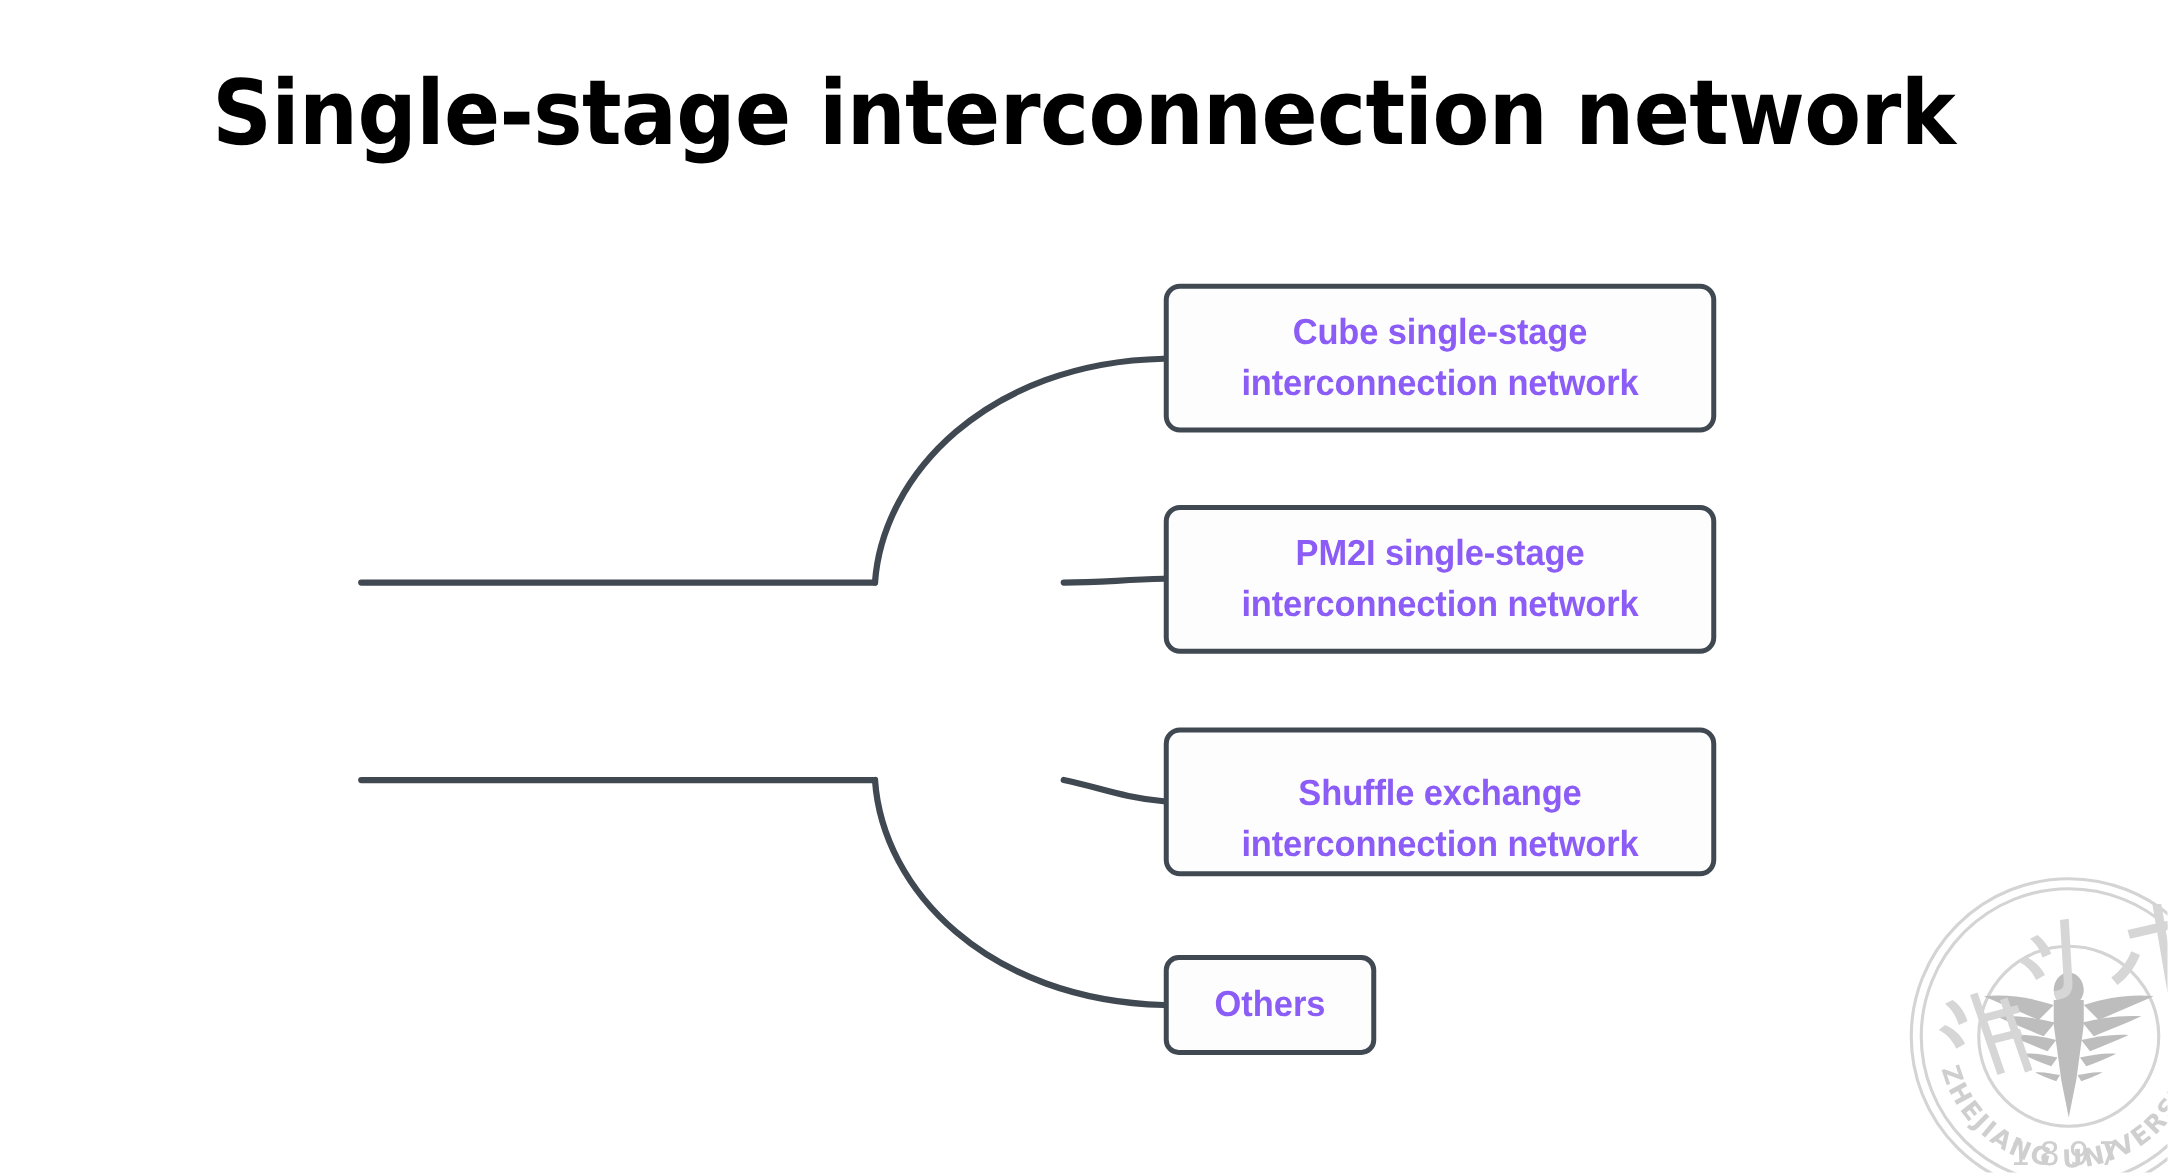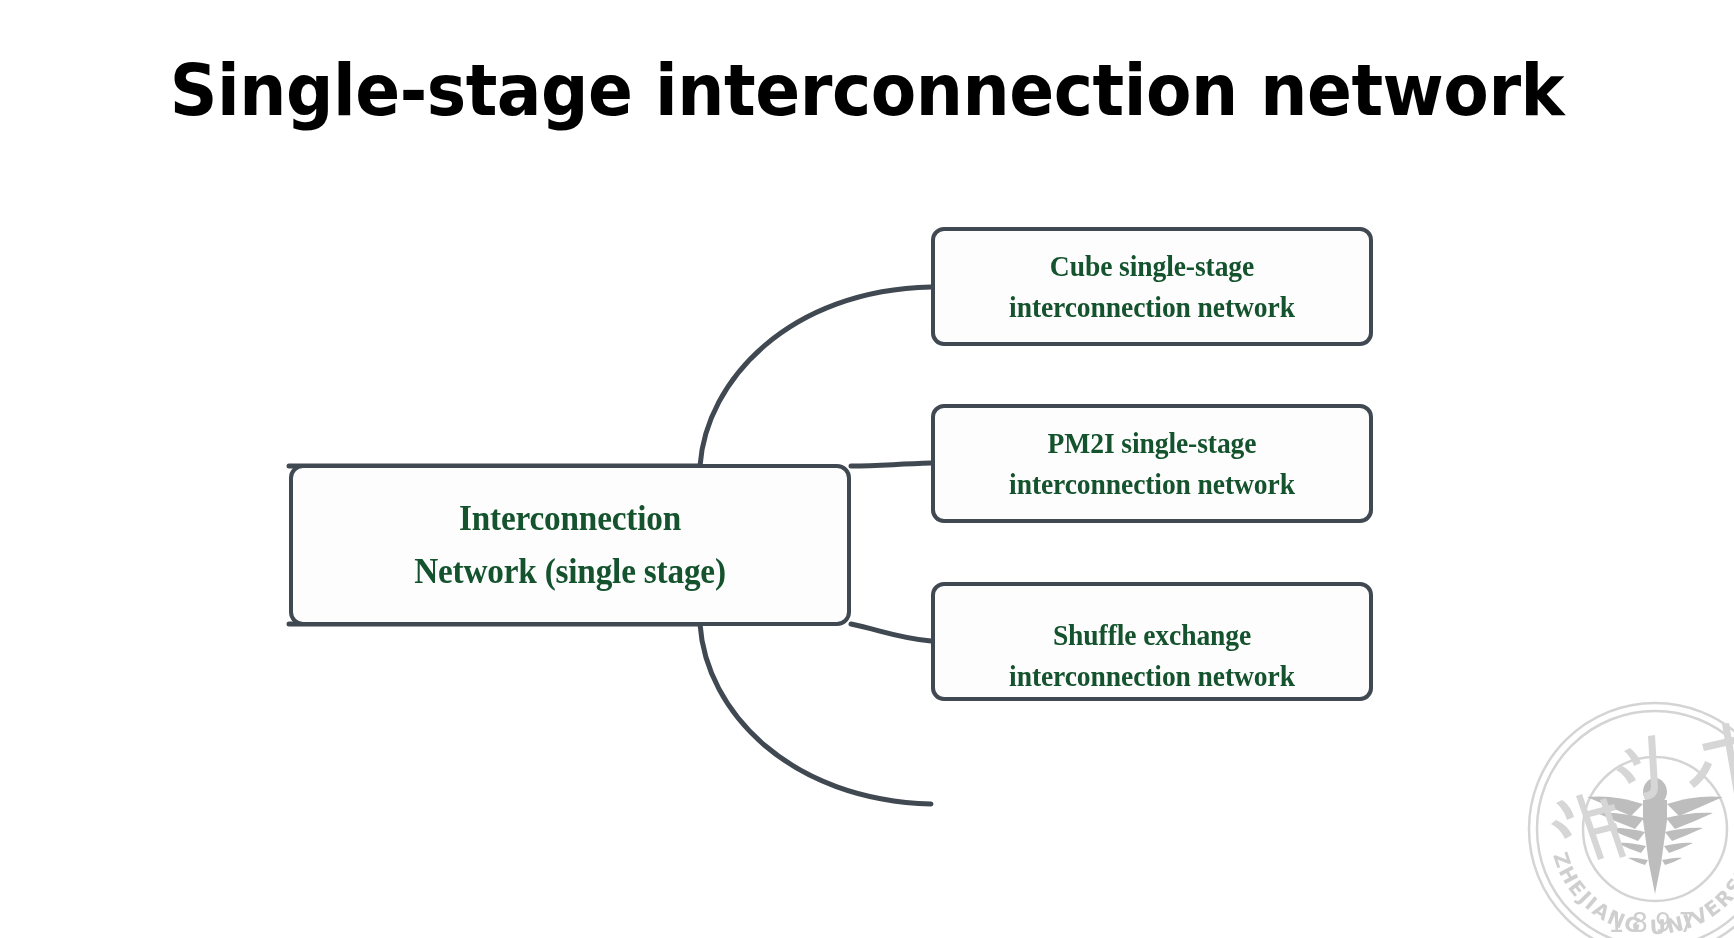--- a/index.html
+++ b/index.html
@@ -54,22 +54,22 @@
   .node {
     position: absolute;
     box-sizing: border-box;
     background: #fdfdfd;
     border: 4px solid #404852;
     border-radius: 13px;
     display: flex;
     align-items: center;
     justify-content: center;
     text-align: center;
-    color: #14532d;
-    font-family: Liberation Serif, serif;
+    color: #8b5cf6;
+    font-family: Liberation Sans, sans-serif;
     font-weight: bold;
   }
 
   .node .node-label {
     display: block;
     width: 100%;
     padding: 0 14px;
     box-sizing: border-box;
     white-space: pre-line;
     transform: scaleX(0.95);
@@ -211,34 +211,33 @@
 
       <path d="M 851 466 C 880 466 895 464 931 463"></path>
 
       <path d="M 851 624 C 880 630 898 638 931 641"></path>
 
       <path d="M 289 624 L 700 624"></path>
       <path d="M 700 624 C 706 712 790 800 931 804"></path>
     </g>
   </svg>
 
-  <div class="node" id="node-root">
-    <span class="node-label">Interconnection
-Network (single stage)</span>
-  </div>
 
   <div class="node" id="node-cube">
     <span class="node-label">Cube single-stage
 interconnection network</span>
   </div>
 
   <div class="node" id="node-pm2i">
     <span class="node-label">PM2I single-stage
 interconnection network</span>
   </div>
 
   <div class="node" id="node-shuffle">
     <span class="node-label">Shuffle exchange
 interconnection network</span>
   </div>
 
+  <div class="node" id="node-others">
+    <span class="node-label">Others</span>
+  </div>
 
 </div>
 
 </body></html>

